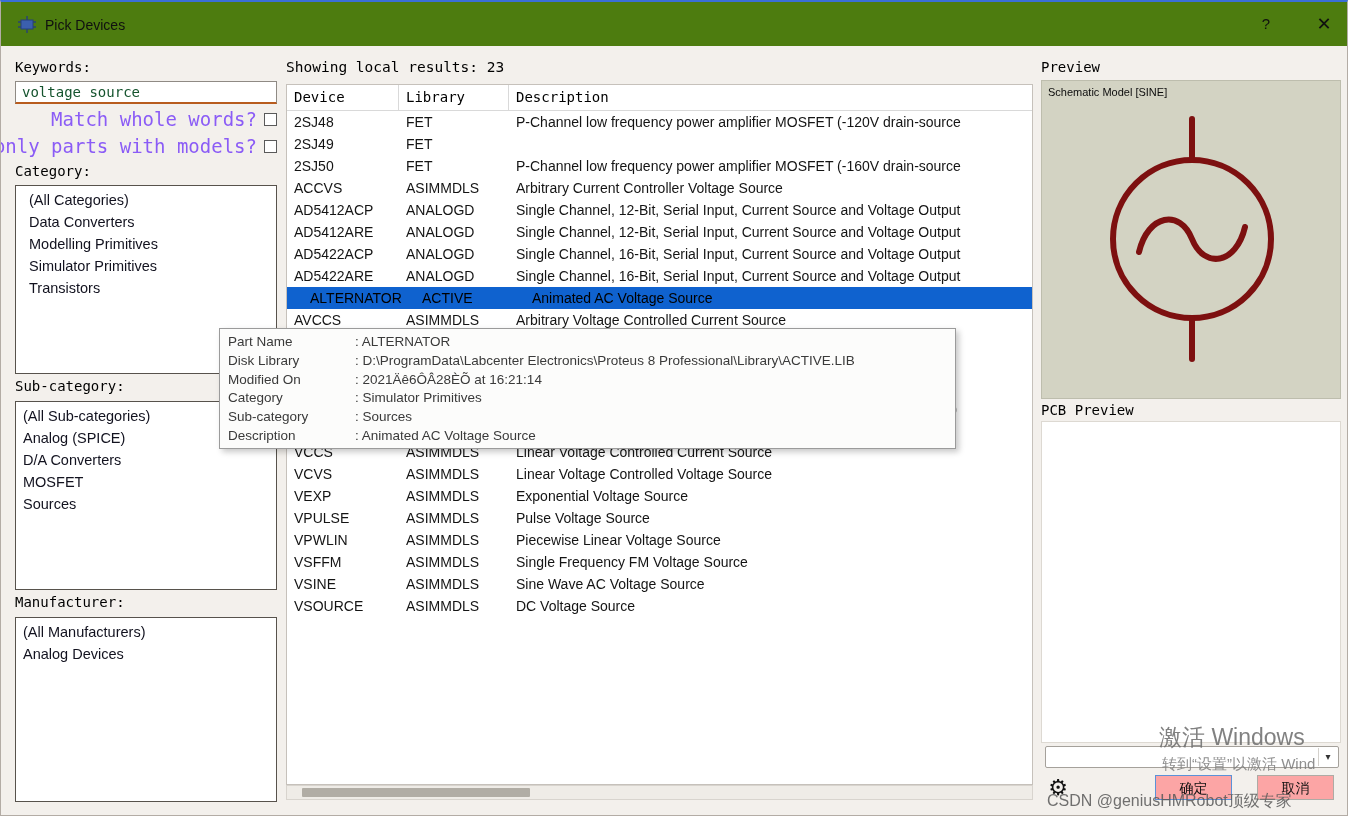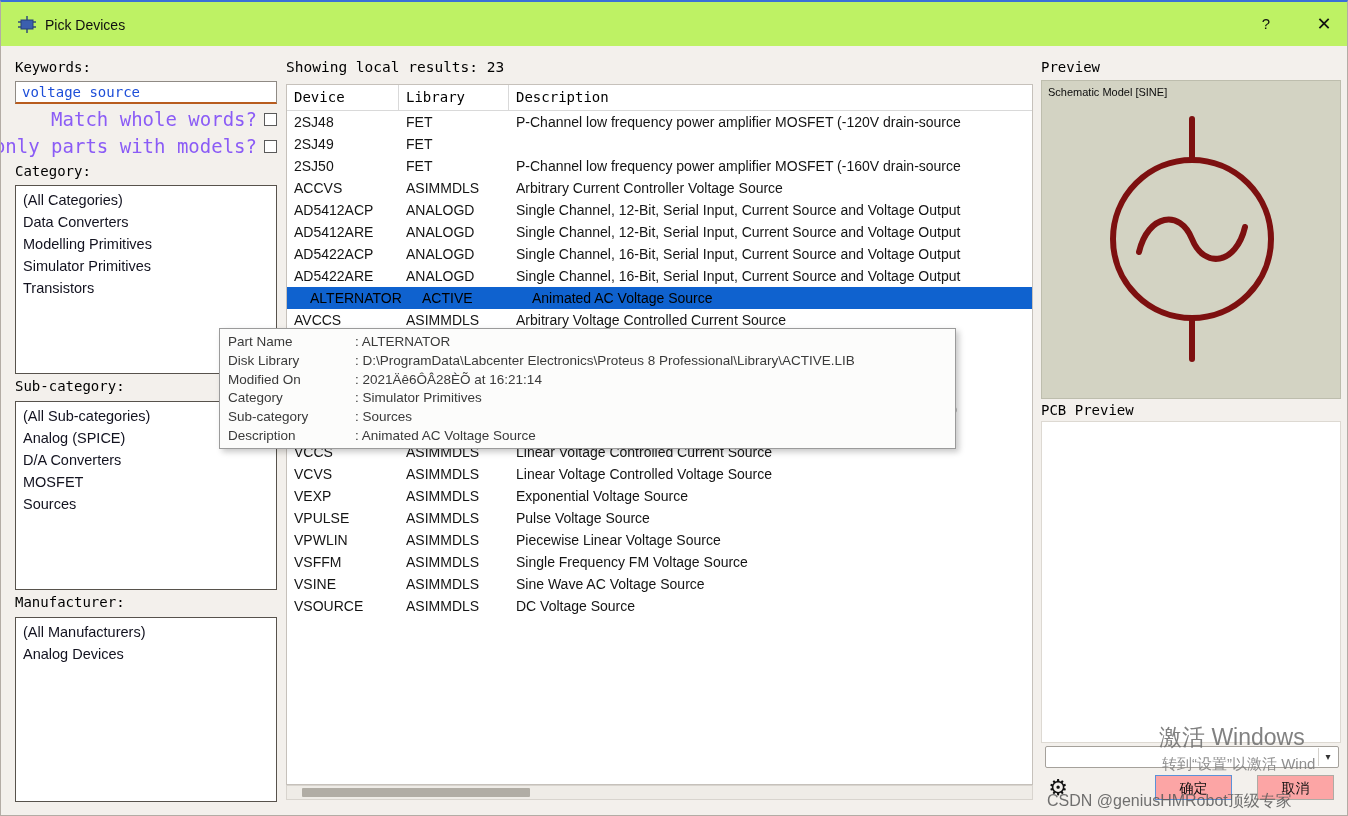--- a/index.html
+++ b/index.html
@@ -2,33 +2,33 @@
 <html><head>
 <meta charset="utf-8">
 <style>
   * { margin:0; padding:0; box-sizing:border-box; }
   html,body { width:1348px; height:816px; background:#fff; }
   body { font-family:"Liberation Sans", sans-serif; }
   #window { position:relative; width:1348px; height:816px; background:#f3f0ec;
             border:1px solid #b3aca5; border-top:2px solid #3a6fd8; overflow:hidden; }
 
   
-  #titlebar { position:absolute; left:0; top:0; width:100%; height:44px; background:#bef264; }
+  #titlebar { position:absolute; left:0; top:0; width:100%; height:44px; background:#4d7c0f; }
   #title-icon { position:absolute; left:16px; top:12px; width:20px; height:20px; }
   #title-text { position:absolute; left:44px; top:15px; font-size:14px; color:#101010; }
   #help-btn { position:absolute; left:1253px; top:13px; width:24px; height:22px; text-align:center;
               font-size:15px; color:#101010; cursor:default; }
   #close-btn { position:absolute; left:1308px; top:11px; width:30px; height:26px; text-align:center;
                font-size:18px; color:#101010; cursor:default; }
 
   
   .sec-label { position:absolute; left:14px; font-family:"DejaVu Sans Mono", monospace; font-size:14px; color:#000; }
   #keywords-input { position:absolute; left:14px; top:79px; width:262px; height:23px;
                     border:1px solid #8f8a84; border-bottom:2px solid #b85c1e; background:#fff;
-                    font-family:"DejaVu Sans Mono", monospace; font-size:14px; padding:0 6px; color:#1d4ed8; }
+                    font-family:"DejaVu Sans Mono", monospace; font-size:14px; padding:0 6px; color:#14532d; }
   .chk-row { position:absolute; left:14px; width:262px; height:16px; display:flex;
              justify-content:flex-end; align-items:center; gap:7px; }
   .chk-label { font-family:"DejaVu Sans Mono", monospace; font-size:19px; color:#8b5cf6; white-space:nowrap; }
   .chk-box { width:13px; height:13px; background:#fff; border:1px solid #5a5a5a; flex:none; }
   .listbox { position:absolute; left:14px; width:262px; background:#fff; border:1px solid #57524c;
              overflow:hidden; padding-top:3px; }
   .list-item { font-size:14.5px; color:#12121f; padding:1px 7px; height:22px; line-height:20px; white-space:nowrap; }
 
   
   #results-count { position:absolute; left:285px; top:57px; font-family:"DejaVu Sans Mono", monospace;
@@ -105,21 +105,21 @@
   <div class="chk-row" style="top:109px;">
     <span class="chk-label">Match whole words?</span>
     <span class="chk-box"></span>
   </div>
   <div class="chk-row" style="top:136px;">
     <span class="chk-label">Show only parts with models?</span>
     <span class="chk-box"></span>
   </div>
 
   <div class="sec-label" style="top:161px;">Category:</div>
-  <div class="listbox" style="top:183px; height:189px;">
+  <div class="listbox" style="top:183px; height:189px;padding-left:6px;">
       <div class="list-item">(All Categories)</div>
       <div class="list-item">Data Converters</div>
       <div class="list-item">Modelling Primitives</div>
       <div class="list-item">Simulator Primitives</div>
       <div class="list-item">Transistors</div>
     </div>
 
   <div class="sec-label" style="top:376px;">Sub-category:</div>
   <div class="listbox" style="top:399px; height:189px;">
       <div class="list-item">(All Sub-categories)</div>

